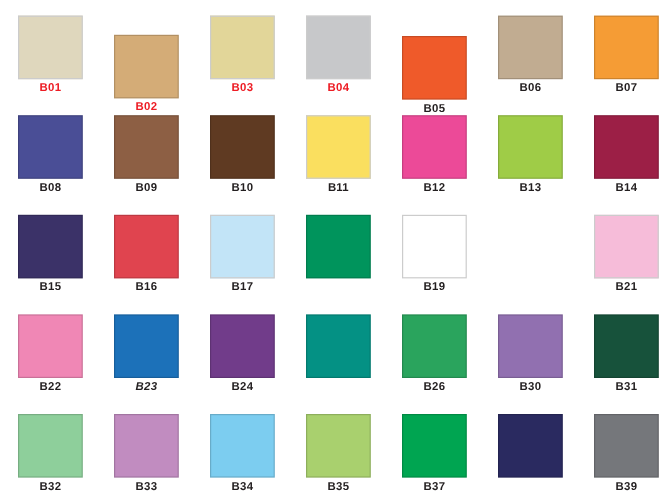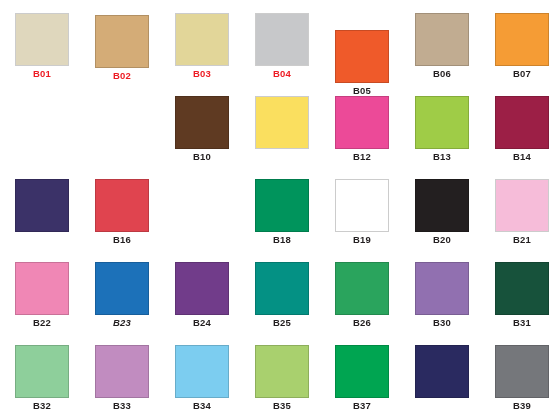--- a/index.html
+++ b/index.html
@@ -64,21 +64,21 @@
   }
 </style>
 </head>
 <body style="background: rgb(255, 255, 255);">
 
 <div id="swatch-grid">
     <div class="swatch-cell" style="left: 2px; top: 0px;">
       <div class="swatch-chip chip-light" title="B01" style="background: rgb(223, 215, 189);"></div>
       <div class="swatch-label label-red" style="color: rgb(237, 28, 36);">B01</div>
     </div>
-    <div class="swatch-cell" style="left: 82px; top: 2px;">
+    <div class="swatch-cell" style="left: 82px; top: 16px;">
       <div class="swatch-chip" title="B02" style="background: rgb(212, 172, 119);"></div>
       <div class="swatch-label label-red" style="color: rgb(237, 28, 36);">B02</div>
     </div>
     <div class="swatch-cell" style="left: 162px; top: 0px;">
       <div class="swatch-chip chip-light" title="B03" style="background: rgb(226, 214, 153);"></div>
       <div class="swatch-label label-red" style="color: rgb(237, 28, 36);">B03</div>
     </div>
     <div class="swatch-cell" style="left: 242px; top: 0px;">
       <div class="swatch-chip chip-light" title="B04" style="background: rgb(199, 200, 202);"></div>
       <div class="swatch-label label-red" style="color: rgb(237, 28, 36);">B04</div>
@@ -88,77 +88,85 @@
       <div class="swatch-label" style="color: rgb(35, 31, 32);">B05</div>
     </div>
     <div class="swatch-cell" style="left: 402px; top: 0px;">
       <div class="swatch-chip" title="B06" style="background: rgb(193, 172, 145);"></div>
       <div class="swatch-label" style="color: rgb(35, 31, 32);">B06</div>
     </div>
     <div class="swatch-cell" style="left: 482px; top: 0px;">
       <div class="swatch-chip" title="B07" style="background: rgb(245, 156, 53);"></div>
       <div class="swatch-label" style="color: rgb(35, 31, 32);">B07</div>
     </div>
+    <div class="swatch-cell" style="left: 2px; top: 83px;">
+      <div class="swatch-chip" title="B08" style="background: rgb(74, 78, 150);"></div>
+      <div class="swatch-label" style="color: rgb(35, 31, 32);">B08</div>
+    </div>
+    <div class="swatch-cell" style="left: 82px; top: 83px;">
+      <div class="swatch-chip" title="B09" style="background: rgb(141, 95, 68);"></div>
+      <div class="swatch-label" style="color: rgb(35, 31, 32);">B09</div>
+    </div>
     <div class="swatch-cell" style="left: 162px; top: 83px;">
       <div class="swatch-chip" title="B10" style="background: rgb(95, 58, 34);"></div>
       <div class="swatch-label" style="color: rgb(35, 31, 32);">B10</div>
     </div>
     <div class="swatch-cell" style="left: 242px; top: 83px;">
       <div class="swatch-chip chip-light" title="B11" style="background: rgb(250, 223, 95);"></div>
+      <div class="swatch-label" style="color: rgb(35, 31, 32);">B11</div>
     </div>
     <div class="swatch-cell" style="left: 322px; top: 83px;">
       <div class="swatch-chip" title="B12" style="background: rgb(236, 74, 152);"></div>
       <div class="swatch-label" style="color: rgb(35, 31, 32);">B12</div>
     </div>
     <div class="swatch-cell" style="left: 402px; top: 83px;">
       <div class="swatch-chip" title="B13" style="background: rgb(159, 204, 71);"></div>
       <div class="swatch-label" style="color: rgb(35, 31, 32);">B13</div>
     </div>
     <div class="swatch-cell" style="left: 482px; top: 83px;">
       <div class="swatch-chip" title="B14" style="background: rgb(156, 31, 70);"></div>
       <div class="swatch-label" style="color: rgb(35, 31, 32);">B14</div>
     </div>
     <div class="swatch-cell" style="left: 2px; top: 166px;">
       <div class="swatch-chip" title="B15" style="background: rgb(59, 50, 104);"></div>
+      <div class="swatch-label" style="color: rgb(35, 31, 32);">B15</div>
     </div>
     <div class="swatch-cell" style="left: 82px; top: 166px;">
       <div class="swatch-chip" title="B16" style="background: rgb(224, 68, 79);"></div>
       <div class="swatch-label" style="color: rgb(35, 31, 32);">B16</div>
     </div>
+    <div class="swatch-cell" style="left: 162px; top: 166px;">
+      <div class="swatch-chip chip-light" title="B17" style="background: rgb(194, 228, 247);"></div>
+      <div class="swatch-label" style="color: rgb(35, 31, 32);">B17</div>
+    </div>
     <div class="swatch-cell" style="left: 242px; top: 166px;">
       <div class="swatch-chip" title="B18" style="background: rgb(0, 148, 92);"></div>
-      <div class="swatch-label" style="color: rgb(35, 31, 32);">B18</div>
     </div>
     <div class="swatch-cell" style="left: 322px; top: 166px;">
       <div class="swatch-chip chip-light" title="B19" style="background: rgb(255, 255, 255);"></div>
       <div class="swatch-label" style="color: rgb(35, 31, 32);">B19</div>
     </div>
-    <div class="swatch-cell" style="left: 402px; top: 166px;">
-      <div class="swatch-chip" title="B20" style="background: rgb(35, 31, 32);"></div>
-      <div class="swatch-label" style="color: rgb(35, 31, 32);">B20</div>
-    </div>
     <div class="swatch-cell" style="left: 482px; top: 166px;">
       <div class="swatch-chip chip-light" title="B21" style="background: rgb(246, 188, 217);"></div>
       <div class="swatch-label" style="color: rgb(35, 31, 32);">B21</div>
     </div>
     <div class="swatch-cell" style="left: 2px; top: 249px;">
       <div class="swatch-chip" title="B22" style="background: rgb(240, 135, 181);"></div>
       <div class="swatch-label" style="color: rgb(35, 31, 32);">B22</div>
     </div>
     <div class="swatch-cell" style="left: 82px; top: 249px;">
       <div class="swatch-chip" title="B23" style="background: rgb(28, 113, 185);"></div>
       <div class="swatch-label" style="color: rgb(35, 31, 32); font-style: italic;">B23</div>
     </div>
     <div class="swatch-cell" style="left: 162px; top: 249px;">
       <div class="swatch-chip" title="B24" style="background: rgb(113, 60, 138);"></div>
       <div class="swatch-label" style="color: rgb(35, 31, 32);">B24</div>
     </div>
     <div class="swatch-cell" style="left: 242px; top: 249px;">
       <div class="swatch-chip" title="B25" style="background: rgb(4, 145, 132);"></div>
-      <div class="swatch-label" style="color: rgb(35, 31, 32);">B25</div>
     </div>
     <div class="swatch-cell" style="left: 322px; top: 249px;">
       <div class="swatch-chip" title="B26" style="background: rgb(42, 164, 93);"></div>
       <div class="swatch-label" style="color: rgb(35, 31, 32);">B26</div>
     </div>
     <div class="swatch-cell" style="left: 402px; top: 249px;">
       <div class="swatch-chip" title="B30" style="background: rgb(145, 112, 176);"></div>
       <div class="swatch-label" style="color: rgb(35, 31, 32);">B30</div>
     </div>
     <div class="swatch-cell" style="left: 482px; top: 249px;">

